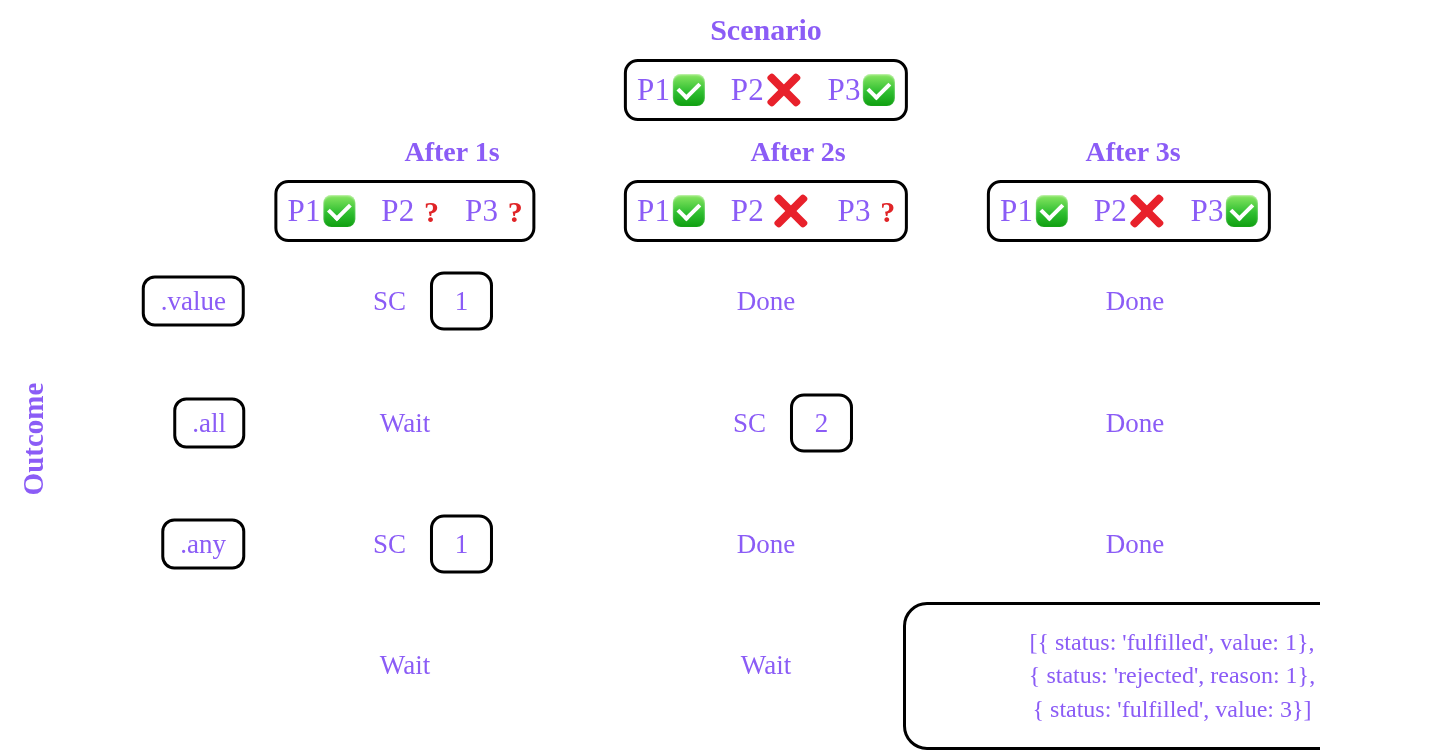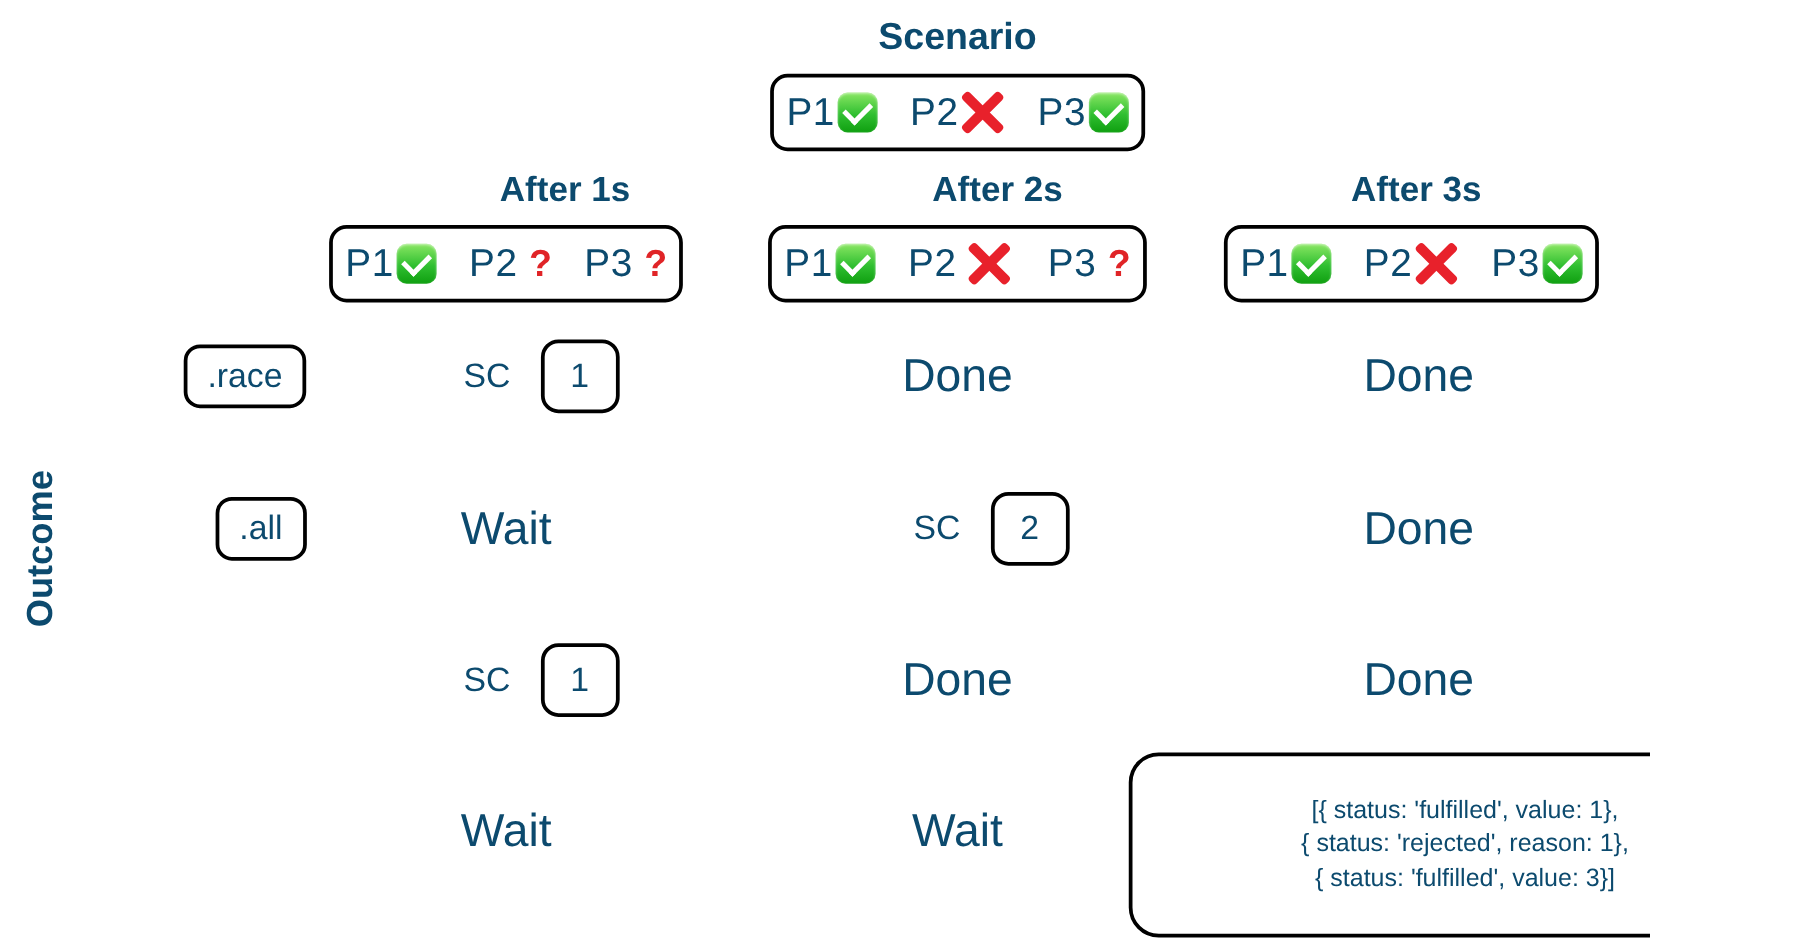--- a/index.html
+++ b/index.html
@@ -2,22 +2,22 @@
 <html><head>
 <meta charset="utf-8">
 <title>Promise Combinators Diagram</title>
 <style>
   * { margin:0; padding:0; box-sizing:border-box; }
   html,body { background:#ffffff; }
   .canvas {
     position:relative;
     width:1320px; height:753px;
     background:#ffffff;
-    color:#0c4a6e;
-    font-family:Liberation Sans, sans-serif;
+    color:#8b5cf6;
+    font-family:Liberation Serif, serif;
     overflow:hidden;
   }
   .abs { position:absolute; }
 
   
   .heading { font-weight:700; white-space:nowrap; transform:translateX(-50%); }
   .scenario-title { font-size:30px; }
   .col-header { font-size:28px; }
 
   
@@ -72,40 +72,40 @@
   .method-box {
     transform:translate(-100%,-50%);
     border:3px solid #000; border-radius:13px;
     padding:7px 16px;
     font-size:27px; white-space:nowrap; background:#fff;
   }
 
   
   .text-cell {
     transform:translate(-50%,-50%);
-    font-size:37px; white-space:nowrap;
+    font-size:27px; white-space:nowrap;
   }
   .sc-cell {
     transform:translate(-50%,-50%);
     display:inline-flex; align-items:center; gap:24px;
     font-size:27px; white-space:nowrap;
   }
   .value-box {
     width:63px; height:59px;
     border:3px solid #000; border-radius:14px;
     display:flex; align-items:center; justify-content:center;
     font-size:27px; background:#fff;
   }
 
   
   .result-box {
     left:903px; top:602px; width:538px; height:148px;
     border:3px solid #000; border-radius:24px;
     display:flex; flex-direction:column; align-items:center; justify-content:center;
-    font-size:20px; line-height:1.38; text-align:center;
+    font-size:24px; line-height:1.38; text-align:center;
     background:#fff; white-space:nowrap;
   }
 </style>
 </head>
 <body>
 
 <div class="canvas">
 
   <div class="abs heading scenario-title" style="left:766px;top:13px;">Scenario</div>
 
@@ -168,22 +168,23 @@
       <span class="state-icon" data-state="rejected"></span>
     </span>
     <span class="promise">
       <span class="pname">P3</span>
       <span class="state-icon" data-state="fulfilled"></span>
     </span>
   </div>
 
   <div class="abs outcome-label" style="left:33px;top:439px;">Outcome</div>
 
-  <div class="abs method-box" style="left:245px;top:301px;">.race</div>
+  <div class="abs method-box" style="left:245px;top:301px;">.value</div>
   <div class="abs method-box" style="left:245px;top:423px;">.all</div>
+  <div class="abs method-box" style="left:245px;top:544px;">.any</div>
 
   <div class="abs sc-cell" style="left:433px;top:301px;">
     <span>SC</span>
     <span class="value-box">1</span>
   </div>
   <div class="abs text-cell" style="left:766px;top:301px;">Done</div>
   <div class="abs text-cell" style="left:1135px;top:301px;">Done</div>
 
   <div class="abs text-cell" style="left:405px;top:423px;">Wait</div>
   <div class="abs sc-cell" style="left:793px;top:423px;">

